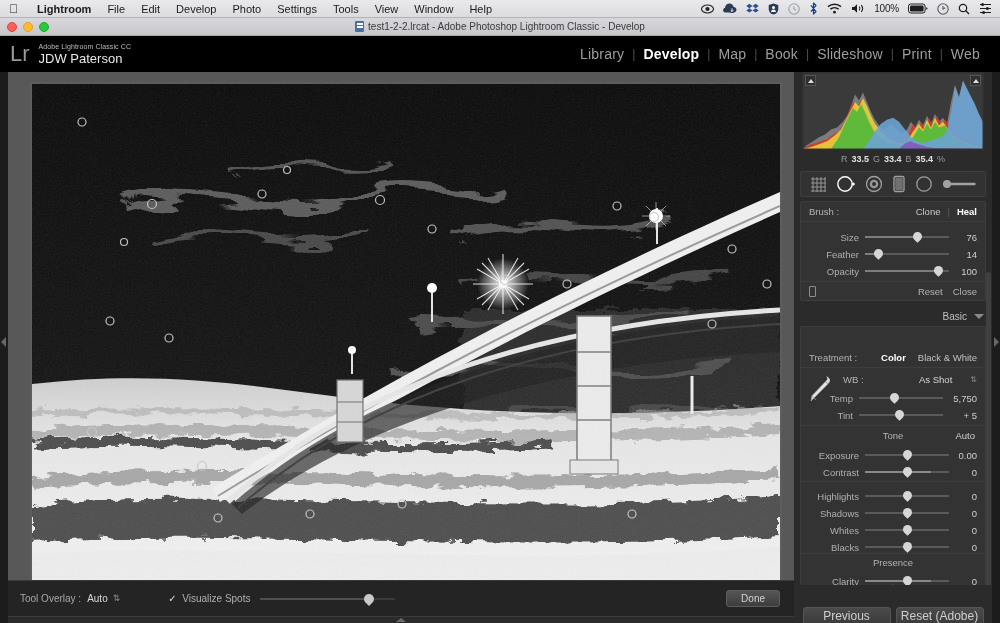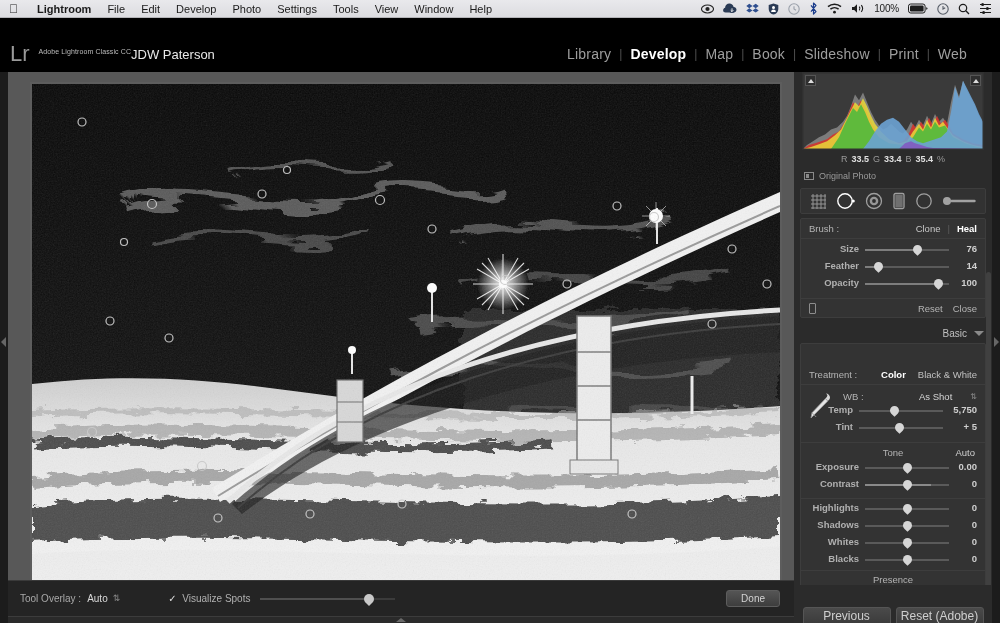--- a/index.html
+++ b/index.html
@@ -46,24 +46,24 @@
   .doc-icon { width:9px; height:11px; background:#4a6fa5; border-radius:1px; position:relative; }
   .doc-icon:after { content:""; position:absolute; left:1.5px; top:2px; width:6px; height:2px; background:#fff; box-shadow:0 3px 0 #fff; }
 
   
   .lr-header {
     position:absolute; left:0; top:36px; width:1000px; height:36px;
     background:#000; display:flex; align-items:center;
   }
   .lr-logo { margin-left:10px; display:flex; align-items:center; gap:9px; }
   .lr-mark { font-size:22px; color:#9a9a9a; font-weight:300; letter-spacing:0px; line-height:1; }
-  .lr-ident { display:flex; flex-direction:row; justify-content:flex-start; }
+  .lr-ident { display:flex; flex-direction:column; justify-content:flex-start; }
   .lr-ident .l1 { font-size:7px; color:#bdbdbd; letter-spacing:.1px; line-height:9px; }
   .lr-ident .l2 { font-size:13px; color:#e8e8e8; line-height:15px; }
-  .modules { margin-left:auto; margin-right:25px; display:flex; align-items:center; font-size:14px; }
+  .modules { margin-left:auto; margin-right:12px; display:flex; align-items:center; font-size:14px; }
   .modules .mod { color:#9e9e9e; padding:0 8px; letter-spacing:.2px; }
   .modules .mod.active { color:#fff; font-weight:bold; }
   .modules .sep { color:#4f4f4f; font-size:12px; }
 
   
   .main { position:absolute; left:0; top:72px; width:1000px; height:551px; background:#000; }
 
   .leftstrip { position:absolute; left:0; top:0; width:8px; height:551px; background:#1c1c1c; }
   .leftstrip .arrow { position:absolute; left:1px; top:265px; width:0;height:0;
     border-top:5px solid transparent; border-bottom:5px solid transparent; border-right:5px solid #666; }
@@ -134,21 +134,21 @@
 
   
   .toolpanel { margin:4px 6px 0 6px; background:#333; border:1px solid #3d3d3d; border-radius:2px; }
   .tp-row1 { height:20px; display:flex; align-items:center; padding:0 8px; font-size:9.5px; color:#b4b4b4; border-bottom:1px solid #3d3d3d; }
   .tp-row1 .lbl { }
   .tp-row1 .modes { margin-left:auto; display:flex; align-items:center; gap:7px; }
   .tp-row1 .modes .m { color:#c9c9c9; }
   .tp-row1 .modes .m.active { color:#fff; font-weight:bold; }
   .tp-row1 .modes .bar { color:#5a5a5a; }
   .sliders { padding:4px 0 4px 0; }
-  .srow { height:17px; display:flex; align-items:flex-start; font-size:9.5px; color:#b8b8b8; padding:0 8px;font-weight:bold; }
+  .srow { height:17px; display:flex; align-items:flex-end; font-size:9.5px; color:#b8b8b8; padding:0 8px; }
   .srow .nm { width:50px; text-align:right; margin-right:6px; color:#b0b0b0; }
   .srow .sl { position:relative; flex:1; height:13px; }
   .srow .sl .track { position:absolute; left:0; top:6px; width:100%; height:1.5px; background:#5a5a5a; }
   .srow .sl .fill { position:absolute; left:0; top:6px; height:1.5px; background:#7d7d7d; }
   .srow .sl .knob { position:absolute; top:1.5px; width:9px; height:9px; background:#d6d6d6; margin-left:-4.5px;
     border-radius:50% 50% 50% 0; transform:rotate(-45deg); }
   .srow .vl { width:28px; text-align:right; color:#cfcfcf; font-size:9.5px; }
   .tp-foot { height:19px; display:flex; align-items:center; padding:0 8px; border-top:1px solid #3d3d3d; font-size:9.5px; color:#b4b4b4; }
   .tp-foot .pin { width:7px;height:11px;border:1px solid #8d8d8d;border-radius:1px; }
   .tp-foot .acts { margin-left:auto; display:flex; gap:10px; }
@@ -277,20 +277,31 @@
         <svg width="13" height="11" viewBox="0 0 13 11">
             <path d="M1 1.5h11M1 5.5h11M1 9.5h11" stroke="#1c1c1c" stroke-width="1.2"></path>
             <circle cx="3.6" cy="1.5" r="1.5" fill="#1c1c1c"></circle>
             <circle cx="8.4" cy="5.5" r="1.5" fill="#1c1c1c"></circle>
             <circle cx="4.6" cy="9.5" r="1.5" fill="#1c1c1c"></circle>
           </svg>
       </span>
     </div>
   </div>
 
+  <div class="titlebar">
+    <div class="traffic">
+      <div class="tl r"></div>
+      <div class="tl y"></div>
+      <div class="tl g"></div>
+    </div>
+    <div class="title-txt">
+      <span class="doc-icon"></span>
+      <span>test1-2-2.lrcat - Adobe Photoshop Lightroom Classic - Develop</span>
+    </div>
+  </div>
 
   <div class="lr-header">
     <div class="lr-logo">
       <div class="lr-mark">Lr</div>
       <div class="lr-ident">
         <div class="l1">Adobe Lightroom Classic CC</div>
         <div class="l2">JDW Paterson</div>
       </div>
     </div>
     <div class="modules">
@@ -501,24 +512,20 @@
       <div class="rgb-readout">
         <span>R</span>
         <b>33.5</b>
         <span>G</span>
         <b>33.4</b>
         <span>B</span>
         <b>35.4</b>
         <span>%</span>
       </div>
 
-      <div class="orig-photo">
-        <span class="op-icon"></span>
-        <span>Original Photo</span>
-      </div>
 
       <div class="toolstrip">
         <span class="ts-icon">
           <svg width="17" height="15" viewBox="0 0 17 15">
               <g stroke="#b6b6b6" stroke-width="1" fill="none">
                 <path d="M1 2h15M1 6h15M1 10h15M1 14h15M3 0v15M7 0v15M11 0v15M15 0v15"></path>
               </g>
             </svg>
         </span>
         <span class="ts-icon active">

